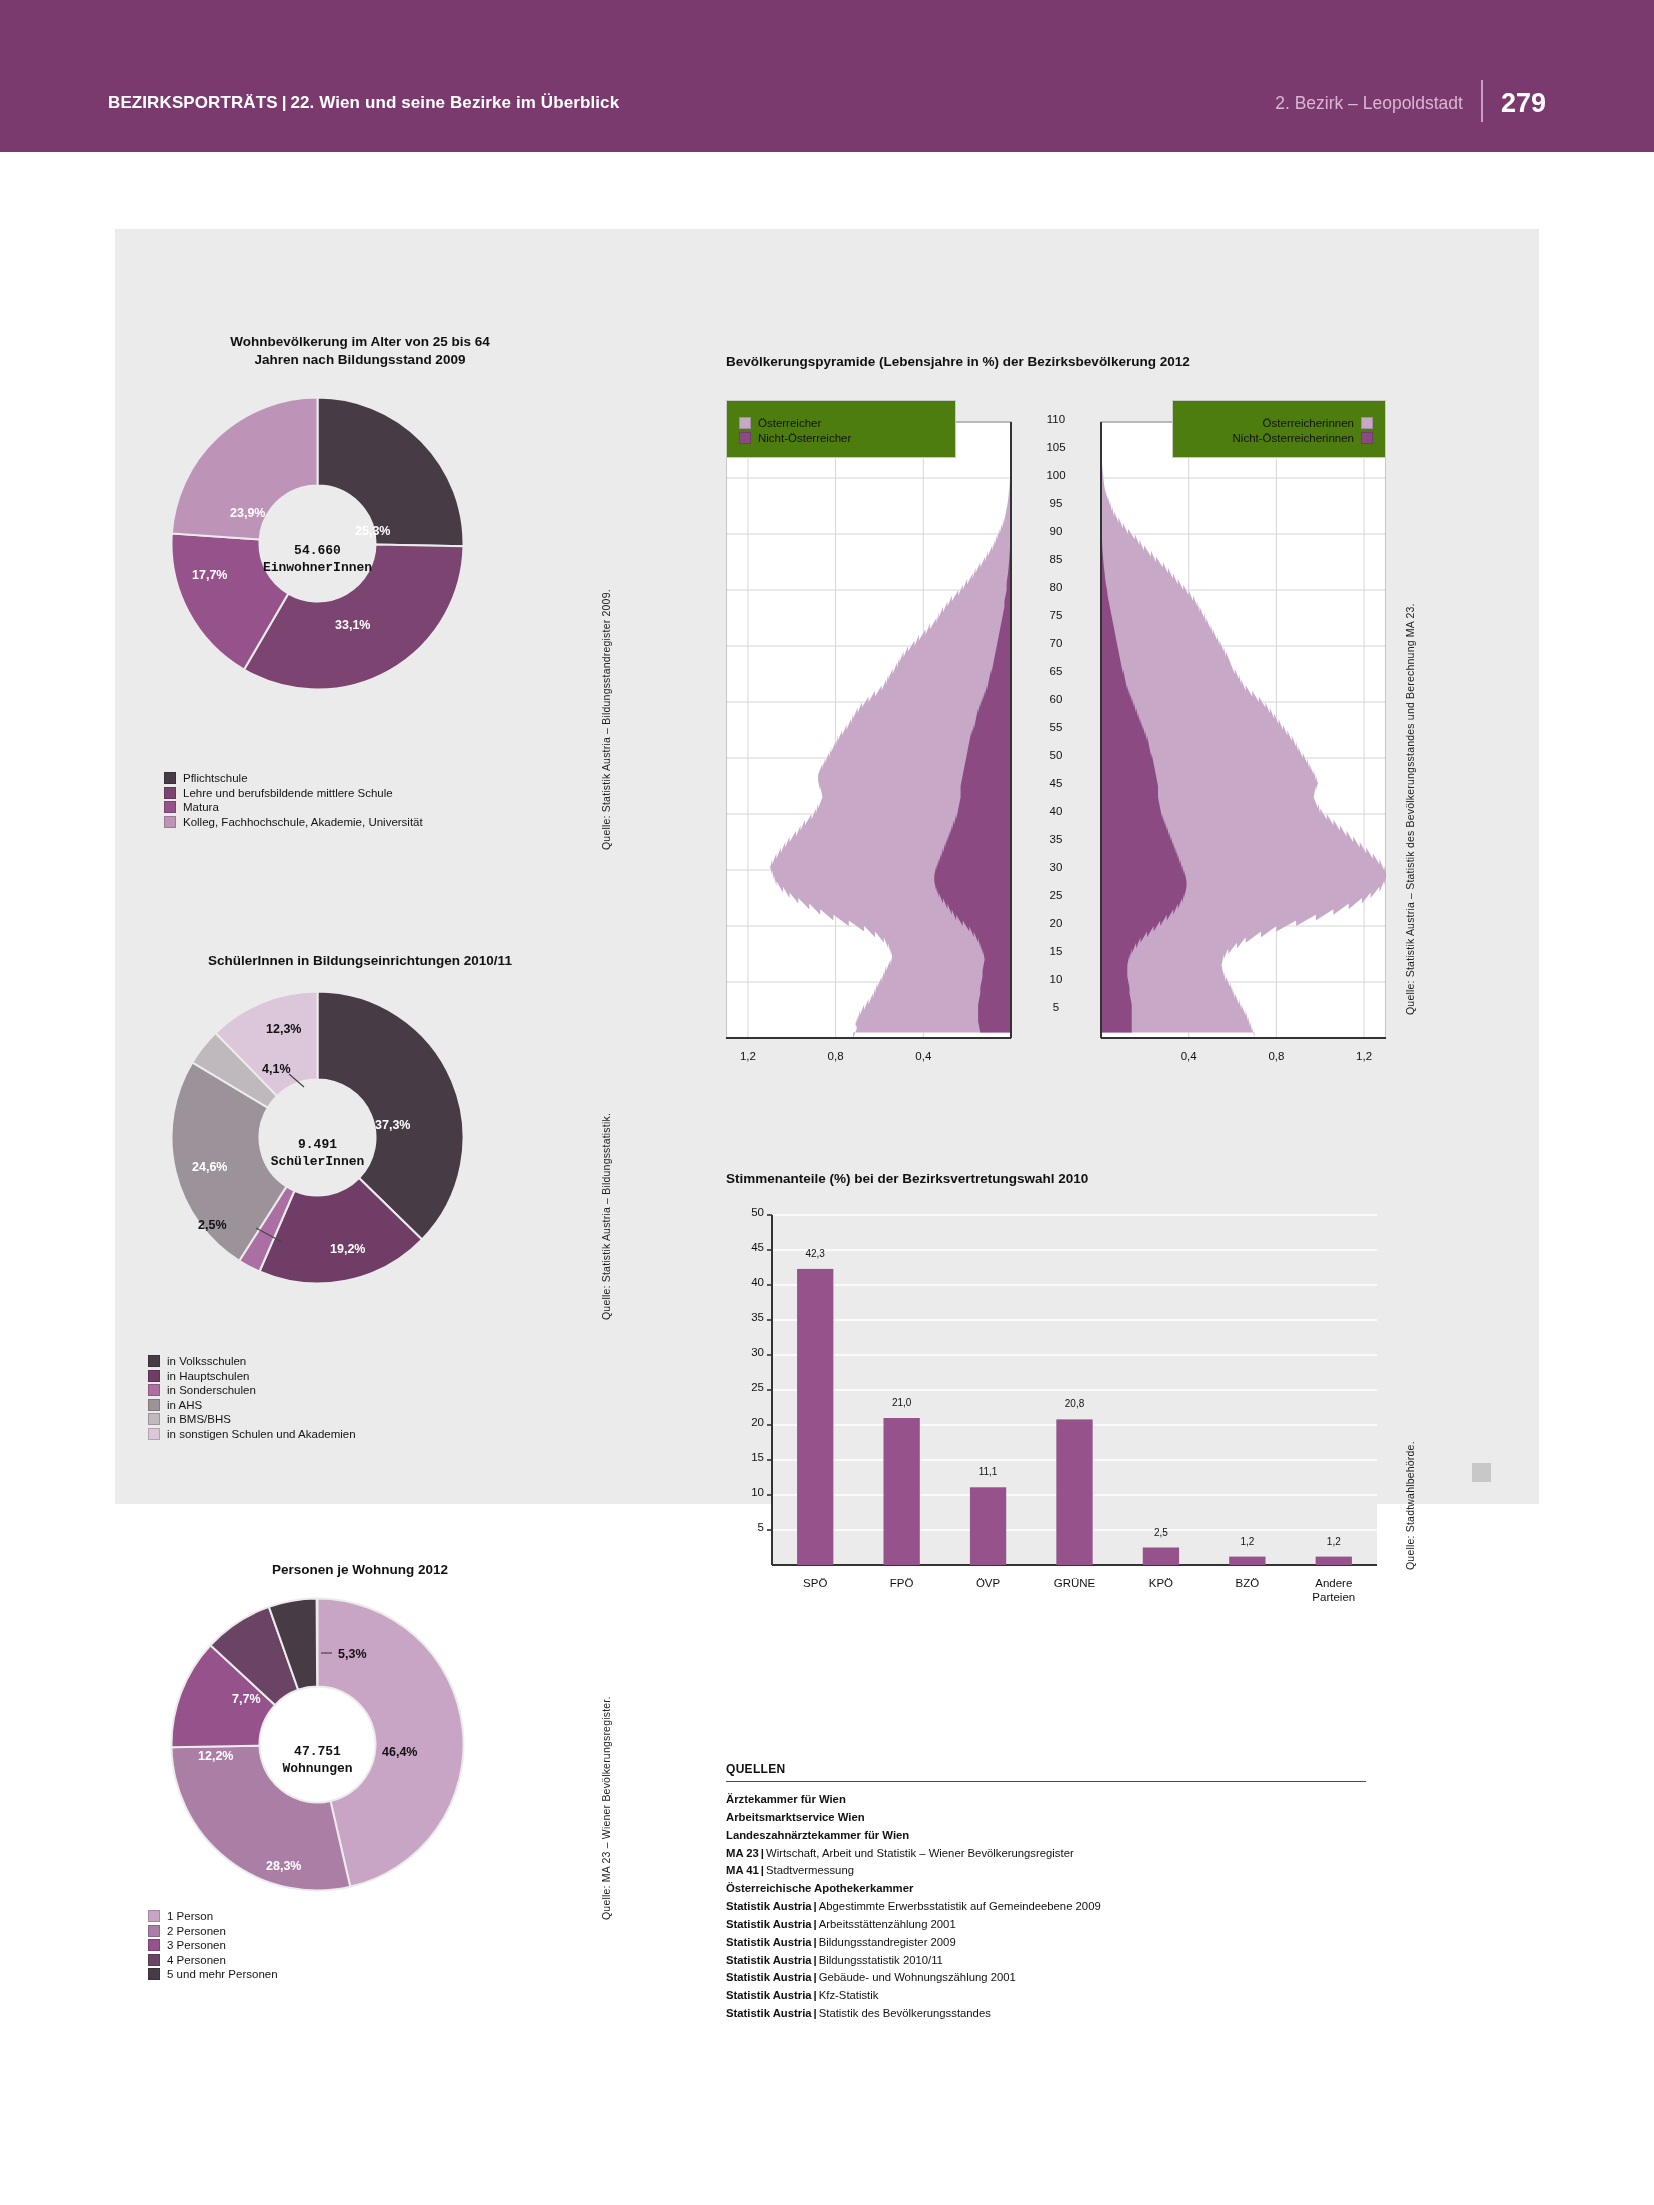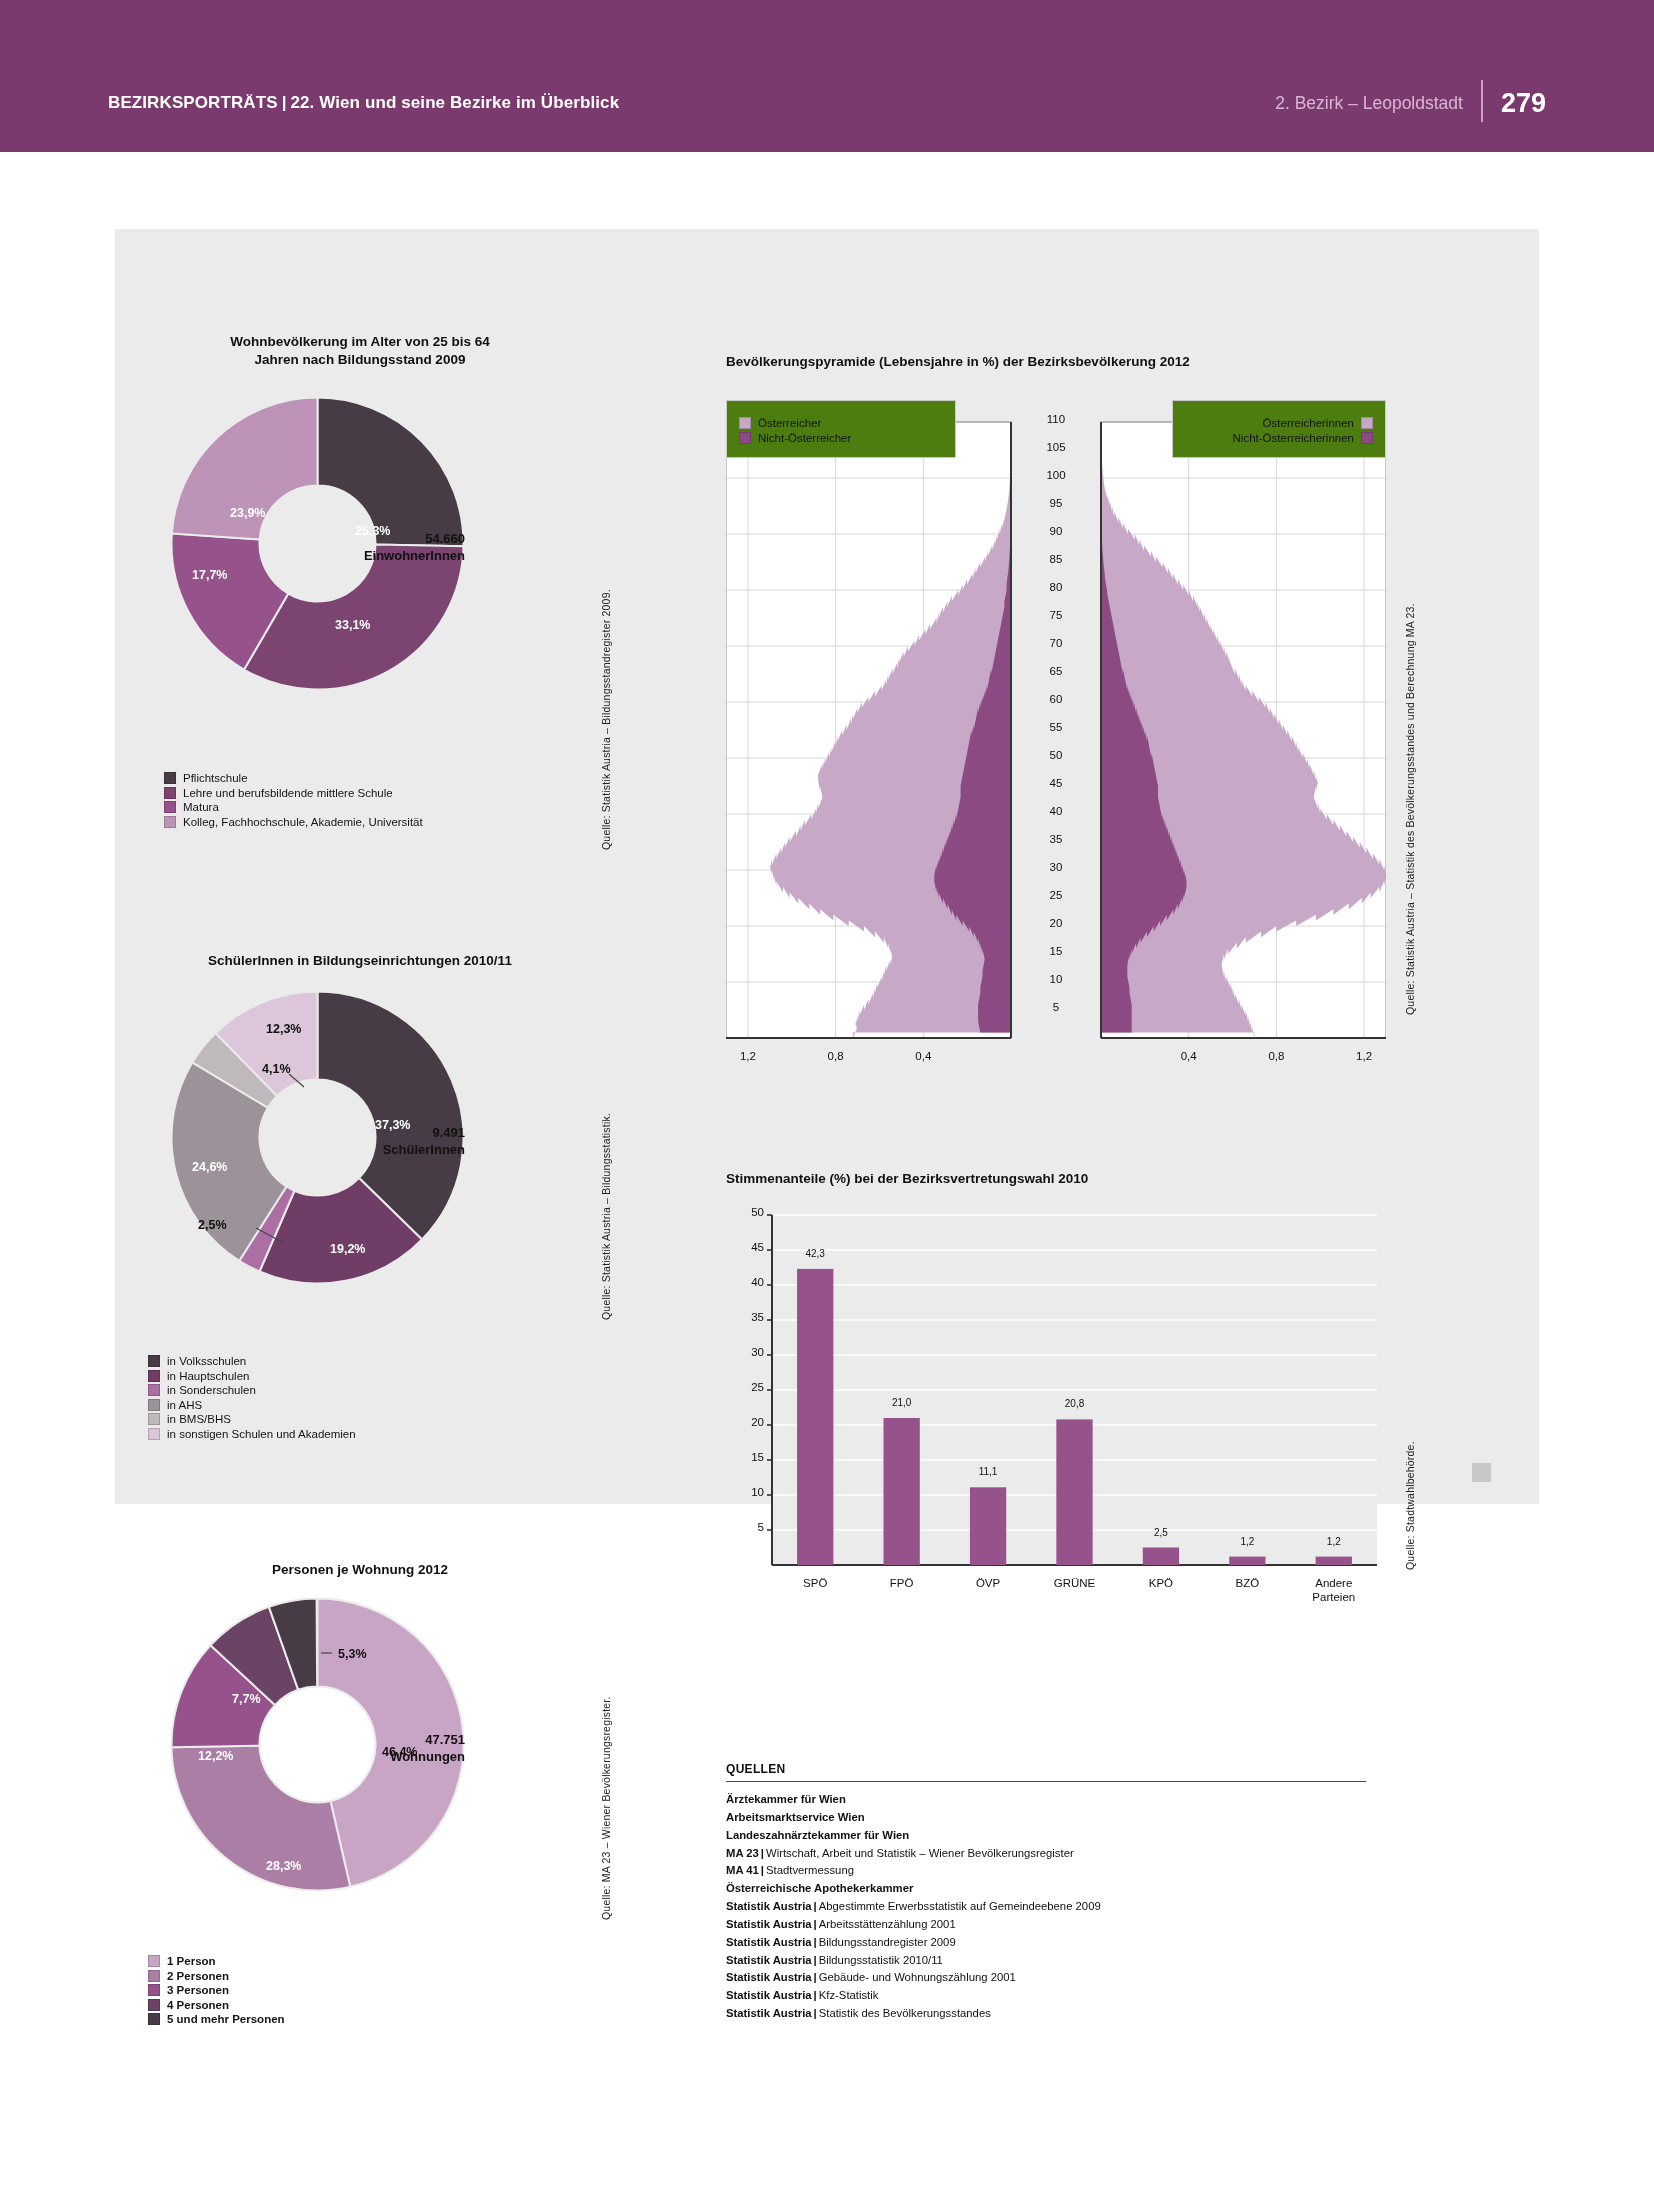--- a/index.html
+++ b/index.html
@@ -64,23 +64,24 @@
     transform:rotate(180deg);
     white-space:nowrap;
     letter-spacing:.2px;
   }
 
   
   .donut-wrap{ position:absolute; }
   .donut{ position:relative; }
   .donut svg{ display:block; }
   .donut-center{
-    position:absolute; left:0; top:4px; width:100%; height:100%;
-    display:flex; flex-direction:column; align-items:flex-end; justify-content:center;
+    position:absolute; left:0; top:16px; width:100%; height:100%;
+    display:flex; flex-direction:column; align-items:center; justify-content:center;
     pointer-events:none;
+    font-family:Liberation Mono, monospace;
   }
   .donut-center span{ font-size:13px; font-weight:bold; line-height:1.3; color:#111;}
   .dlabel{
     position:absolute; font-size:12.5px; font-weight:bold; white-space:nowrap;
   }
   .dlabel.white{ color:#ffffff; }
   .dlabel.black{ color:#111111; }
 
   
   .legend{ position:absolute; }
@@ -244,21 +245,21 @@
       <span>47.751</span>
       <span>Wohnungen</span>
     </div>
   </div>
 <div class="dlabel black" style="left: 212px; top: 148px;">46,4%</div>
     <div class="dlabel white" style="left: 96px; top: 262px;">28,3%</div>
     <div class="dlabel white" style="left: 28px; top: 152px;">12,2%</div>
     <div class="dlabel white" style="left: 62px; top: 95px;">7,7%</div>
     <div class="dlabel black" style="left: 168px; top: 50px;">5,3%</div>
   </div>
-<div class="legend" style="left:148px;top:1955px;font-weight:bold;">
+<div class="legend" style="left:148px;top:1910px;">
     <div class="legend-row">
       <span class="legend-sw" style="background: rgb(200, 165, 196);"></span>
       <span class="legend-label">1 Person</span>
     </div>
     <div class="legend-row">
       <span class="legend-sw" style="background: rgb(171, 126, 166);"></span>
       <span class="legend-label">2 Personen</span>
     </div>
     <div class="legend-row">
       <span class="legend-sw" style="background: rgb(150, 82, 138);"></span>

